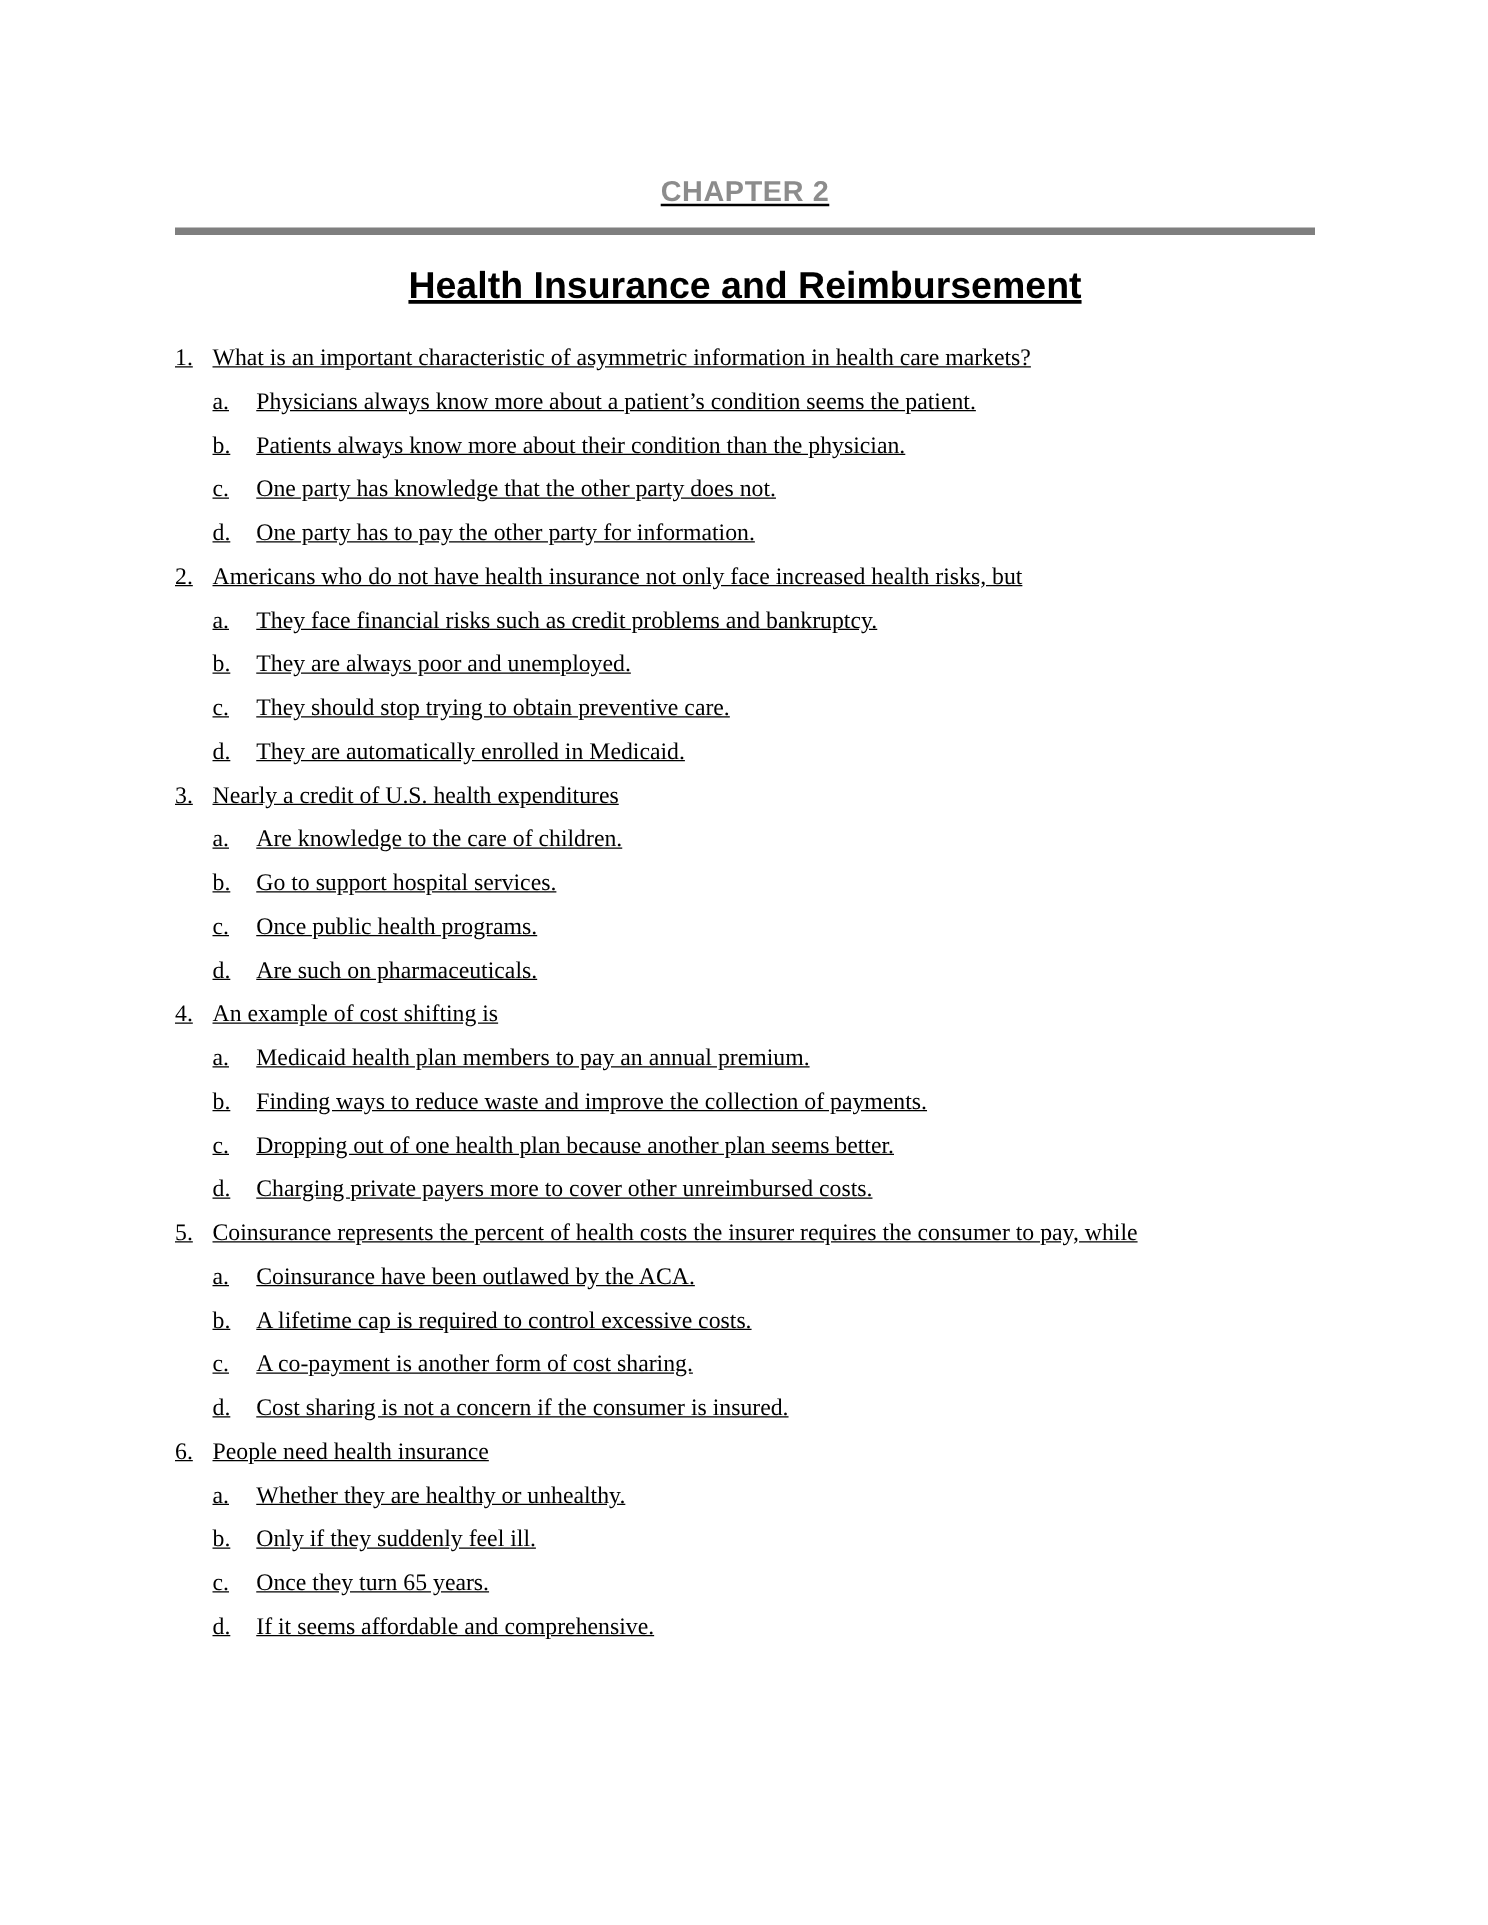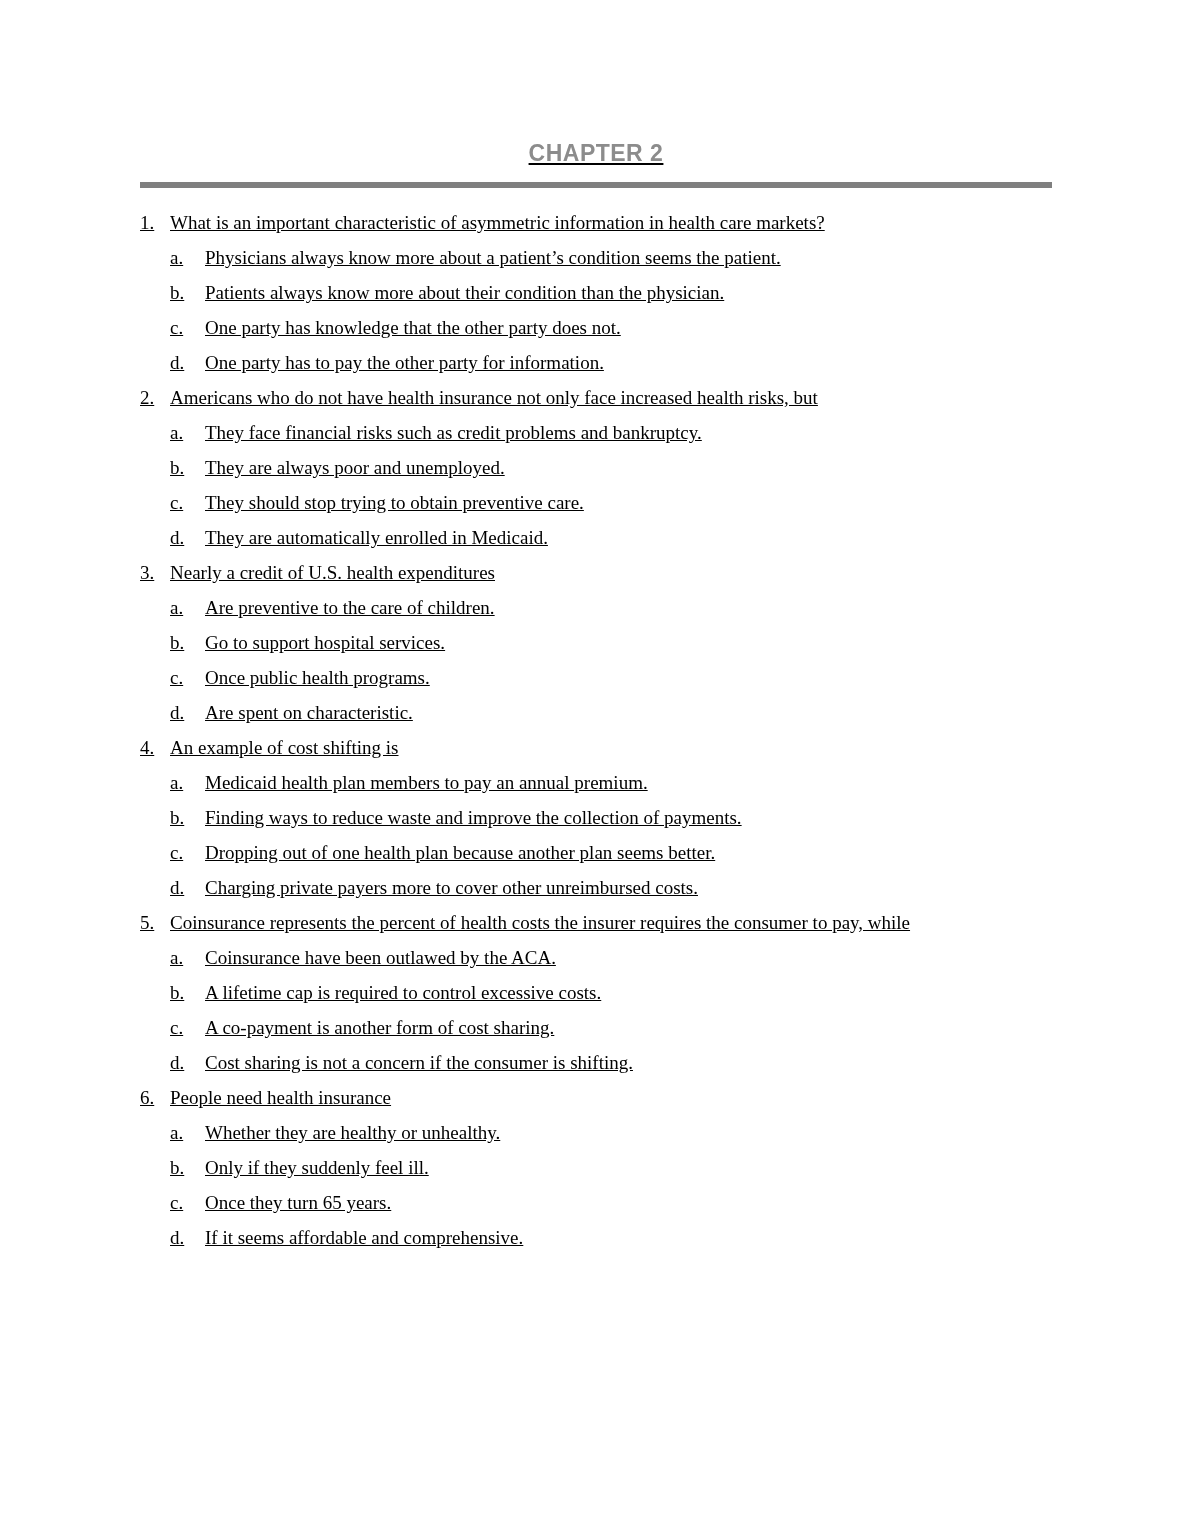--- a/index.html
+++ b/index.html
@@ -83,20 +83,21 @@
     color: #333333;
   }
 </style>
 </head>
 <body>
 
 <div class="page">
   <div class="content">
     <div class="chapter-label">CHAPTER 2</div>
     <div class="rule"></div>
+    <div class="title">Health Insurance and Reimbursement</div>
     <div id="questions">
         <div class="question">
           <div class="q-row">
             <span class="q-num">1.</span>
             <span class="q-text">What is an important characteristic of asymmetric information in health care markets?</span>
           </div>
           <div class="opt">
             <span class="opt-letter">a.</span>
             <span class="opt-text">Physicians always know more about a patient’s condition seems the patient.</span>
           </div>
@@ -135,33 +136,33 @@
             <span class="opt-text">They are automatically enrolled in Medicaid.</span>
           </div>
         </div>
         <div class="question">
           <div class="q-row">
             <span class="q-num">3.</span>
             <span class="q-text">Nearly a credit of U.S. health expenditures</span>
           </div>
           <div class="opt">
             <span class="opt-letter">a.</span>
-            <span class="opt-text">Are preventive to the care of children.</span>
+            <span class="opt-text">Are knowledge to the care of children.</span>
           </div>
           <div class="opt">
             <span class="opt-letter">b.</span>
             <span class="opt-text">Go to support hospital services.</span>
           </div>
           <div class="opt">
             <span class="opt-letter">c.</span>
             <span class="opt-text">Once public health programs.</span>
           </div>
           <div class="opt">
             <span class="opt-letter">d.</span>
-            <span class="opt-text">Are spent on characteristic.</span>
+            <span class="opt-text">Are such on pharmaceuticals.</span>
           </div>
         </div>
         <div class="question">
           <div class="q-row">
             <span class="q-num">4.</span>
             <span class="q-text">An example of cost shifting is</span>
           </div>
           <div class="opt">
             <span class="opt-letter">a.</span>
             <span class="opt-text">Medicaid health plan members to pay an annual premium.</span>
@@ -191,21 +192,21 @@
           <div class="opt">
             <span class="opt-letter">b.</span>
             <span class="opt-text">A lifetime cap is required to control excessive costs.</span>
           </div>
           <div class="opt">
             <span class="opt-letter">c.</span>
             <span class="opt-text">A co-payment is another form of cost sharing.</span>
           </div>
           <div class="opt">
             <span class="opt-letter">d.</span>
-            <span class="opt-text">Cost sharing is not a concern if the consumer is shifting.</span>
+            <span class="opt-text">Cost sharing is not a concern if the consumer is insured.</span>
           </div>
         </div>
         <div class="question">
           <div class="q-row">
             <span class="q-num">6.</span>
             <span class="q-text">People need health insurance</span>
           </div>
           <div class="opt">
             <span class="opt-letter">a.</span>
             <span class="opt-text">Whether they are healthy or unhealthy.</span>

